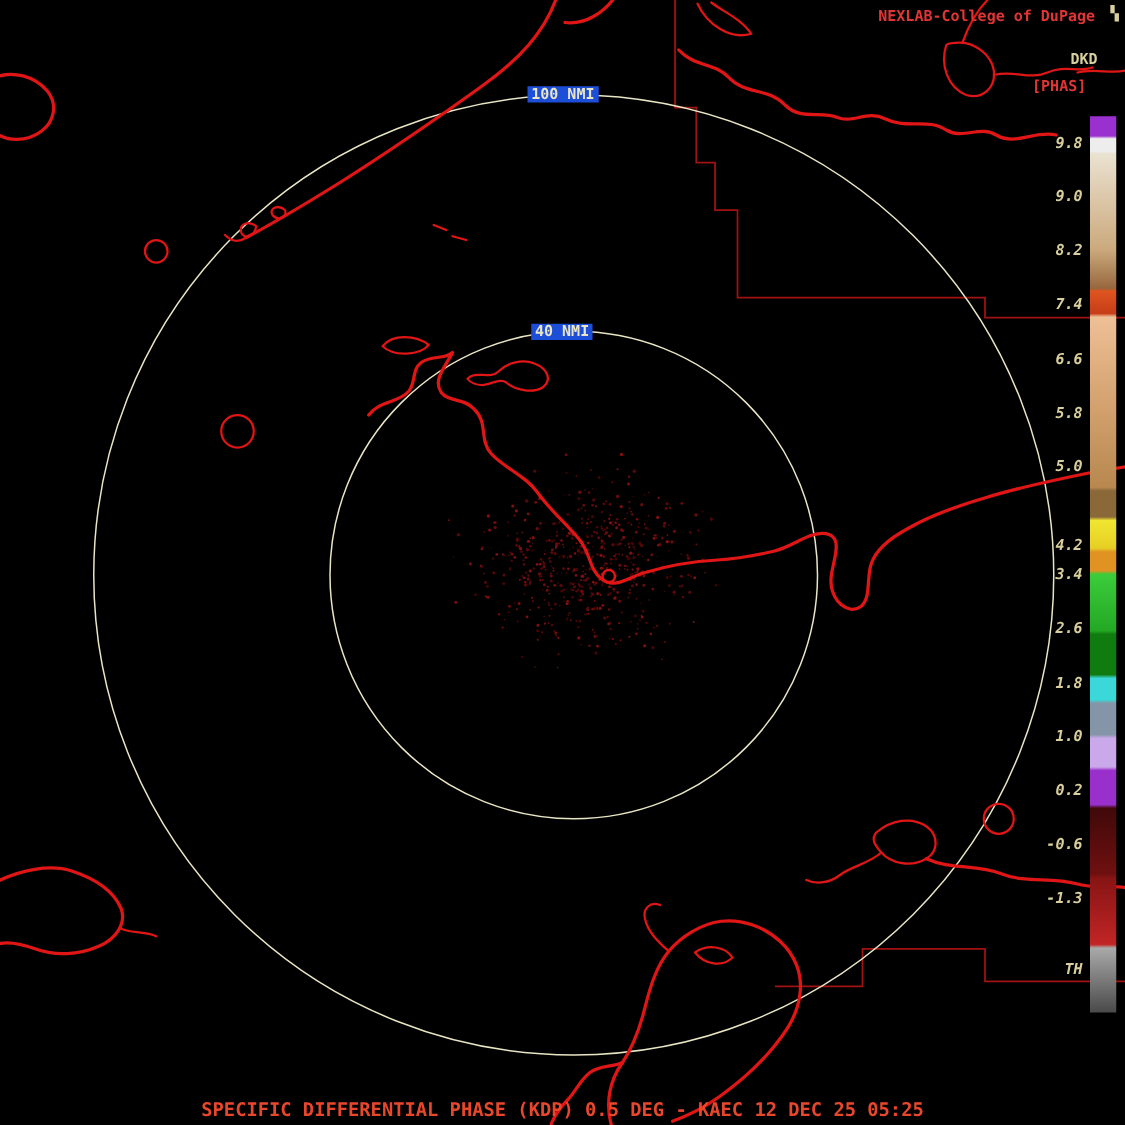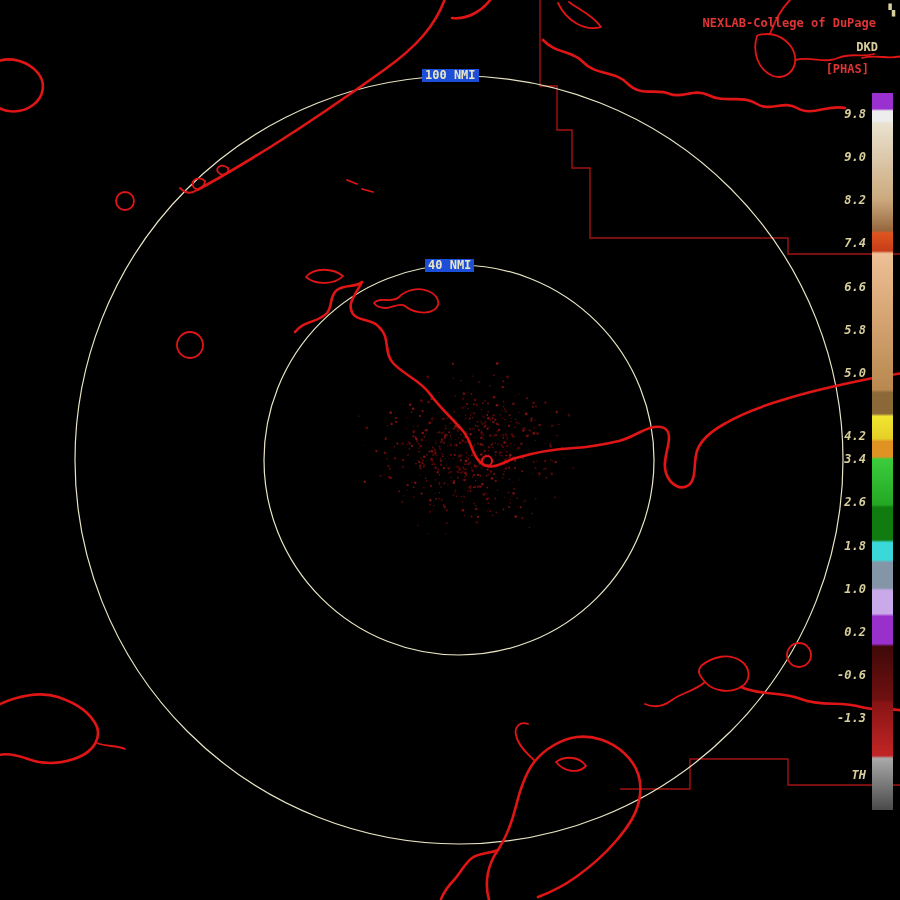--- a/index.html
+++ b/index.html
@@ -15,21 +15,21 @@
   .county { fill:none; stroke:var(--county-red,#a31212); stroke-width:1.4; }
   .lake   { fill:none; stroke:var(--map-red,#e01515); stroke-width:1.8; }
   .ring   { fill:none; stroke:var(--ring,#e9e5c4); stroke-width:1.2; }
   .site   { fill:none; stroke:var(--map-red,#e01515); stroke-width:2; }
   .ring-label {
     position:absolute; color:var(--ring,#e9e5c4); font-size:12px; line-height:13px;
     background:#1d4ed8; padding:0 3px; z-index:5; white-space:nowrap;
   }
   #ring-label-outer { left:422px; top:69px; }
   #ring-label-inner { left:425px; top:259px; }
-  #header-title { position:absolute; top:6px;  right:24px; color:var(--header-red,#e03535); font-size:12px; white-space:nowrap;margin-top:10px; }
+  #header-title { position:absolute; top:6px;  right:24px; color:var(--header-red,#e03535); font-size:12px; white-space:nowrap; }
   #corner-icon  { position:absolute; top:4px;  right:5px;  color:var(--khaki,#d9cf9c); font-size:11px; }
   #product-code { position:absolute; top:40px; right:22px; color:var(--khaki,#d9cf9c); font-size:12px; }
   #product-units{ position:absolute; top:62px; right:31px; color:var(--header-red,#e03535); font-size:12px; }
   #colorbar { position:absolute; top:93px; left:872px; width:21px; height:717px; }
   .scale-label {
     position:absolute; right:34px; width:70px; text-align:right;
     color:var(--khaki,#d9cf9c); font-size:12px; line-height:14px;font-style:italic;
   }
   #footer-caption {
     position:absolute; top:879px; left:50%; transform:translateX(-50%);
@@ -707,13 +707,14 @@
       <div class="scale-label" style="top: 452.2px;">3.4</div>
       <div class="scale-label" style="top: 495.35px;">2.6</div>
       <div class="scale-label" style="top: 538.5px;">1.8</div>
       <div class="scale-label" style="top: 581.65px;">1.0</div>
       <div class="scale-label" style="top: 624.8px;">0.2</div>
       <div class="scale-label" style="top: 667.95px;">-0.6</div>
       <div class="scale-label" style="top: 711.1px;">-1.3</div>
       <div class="scale-label" style="top: 768px;">TH</div>
     </div>
 
+  <div id="footer-caption">SPECIFIC DIFFERENTIAL PHASE (KDP) 0.5 DEG - KAEC 12 DEC 25 05:25</div>
 </div>
 
 </body></html>

